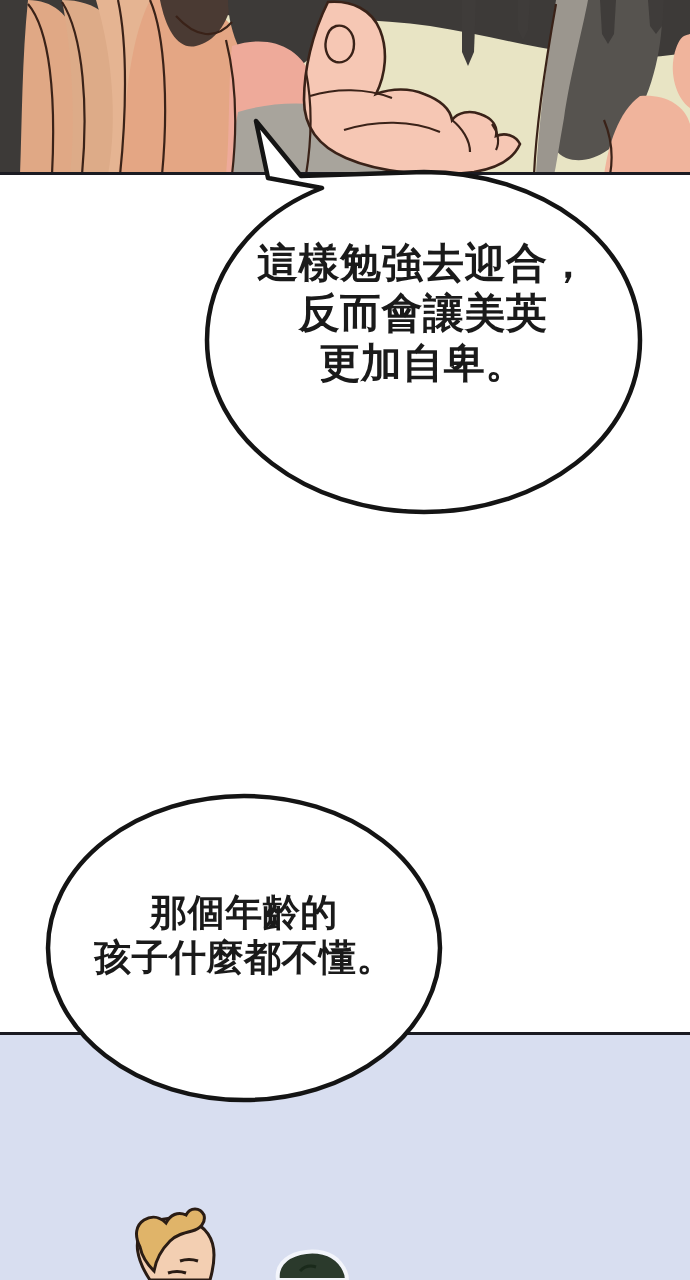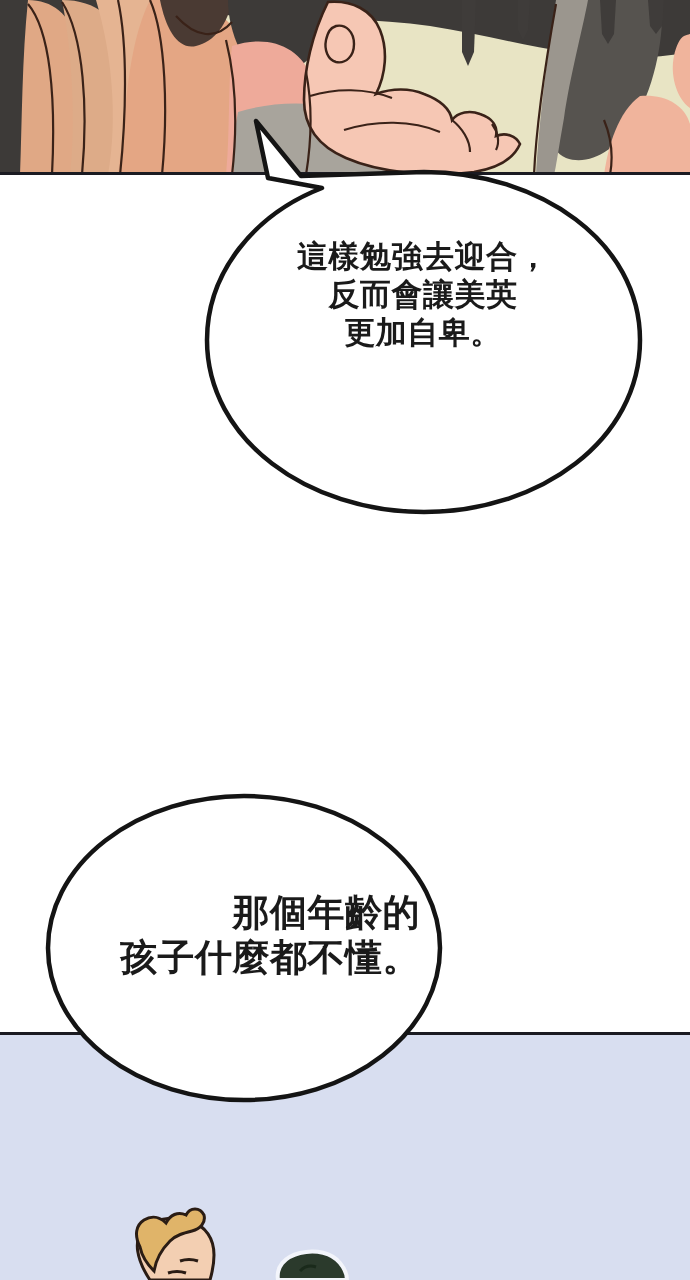--- a/index.html
+++ b/index.html
@@ -65,28 +65,27 @@
     font-weight: 700;
     line-height: 1.22;
     letter-spacing: 0.5px;
     white-space: pre-line;
     font-family: "Liberation Sans", "DejaVu Sans", sans-serif;
   }
   #bubble1-text {
     left: 228px;
     top: 238px;
     width: 390px;
-    font-size: 31px;
+    font-size: 41px;
   }
   #bubble2-text {
     left: 68px;
     top: 890px;
     width: 352px;
     font-size: 37px;
-    text-align: right;
   }
 </style>
 </head>
 <body>
 
 <div id="page">
 
   <div class="panel" id="panel-top">
     <svg class="art-svg" width="690" height="175" viewBox="0 0 690 175">
 

